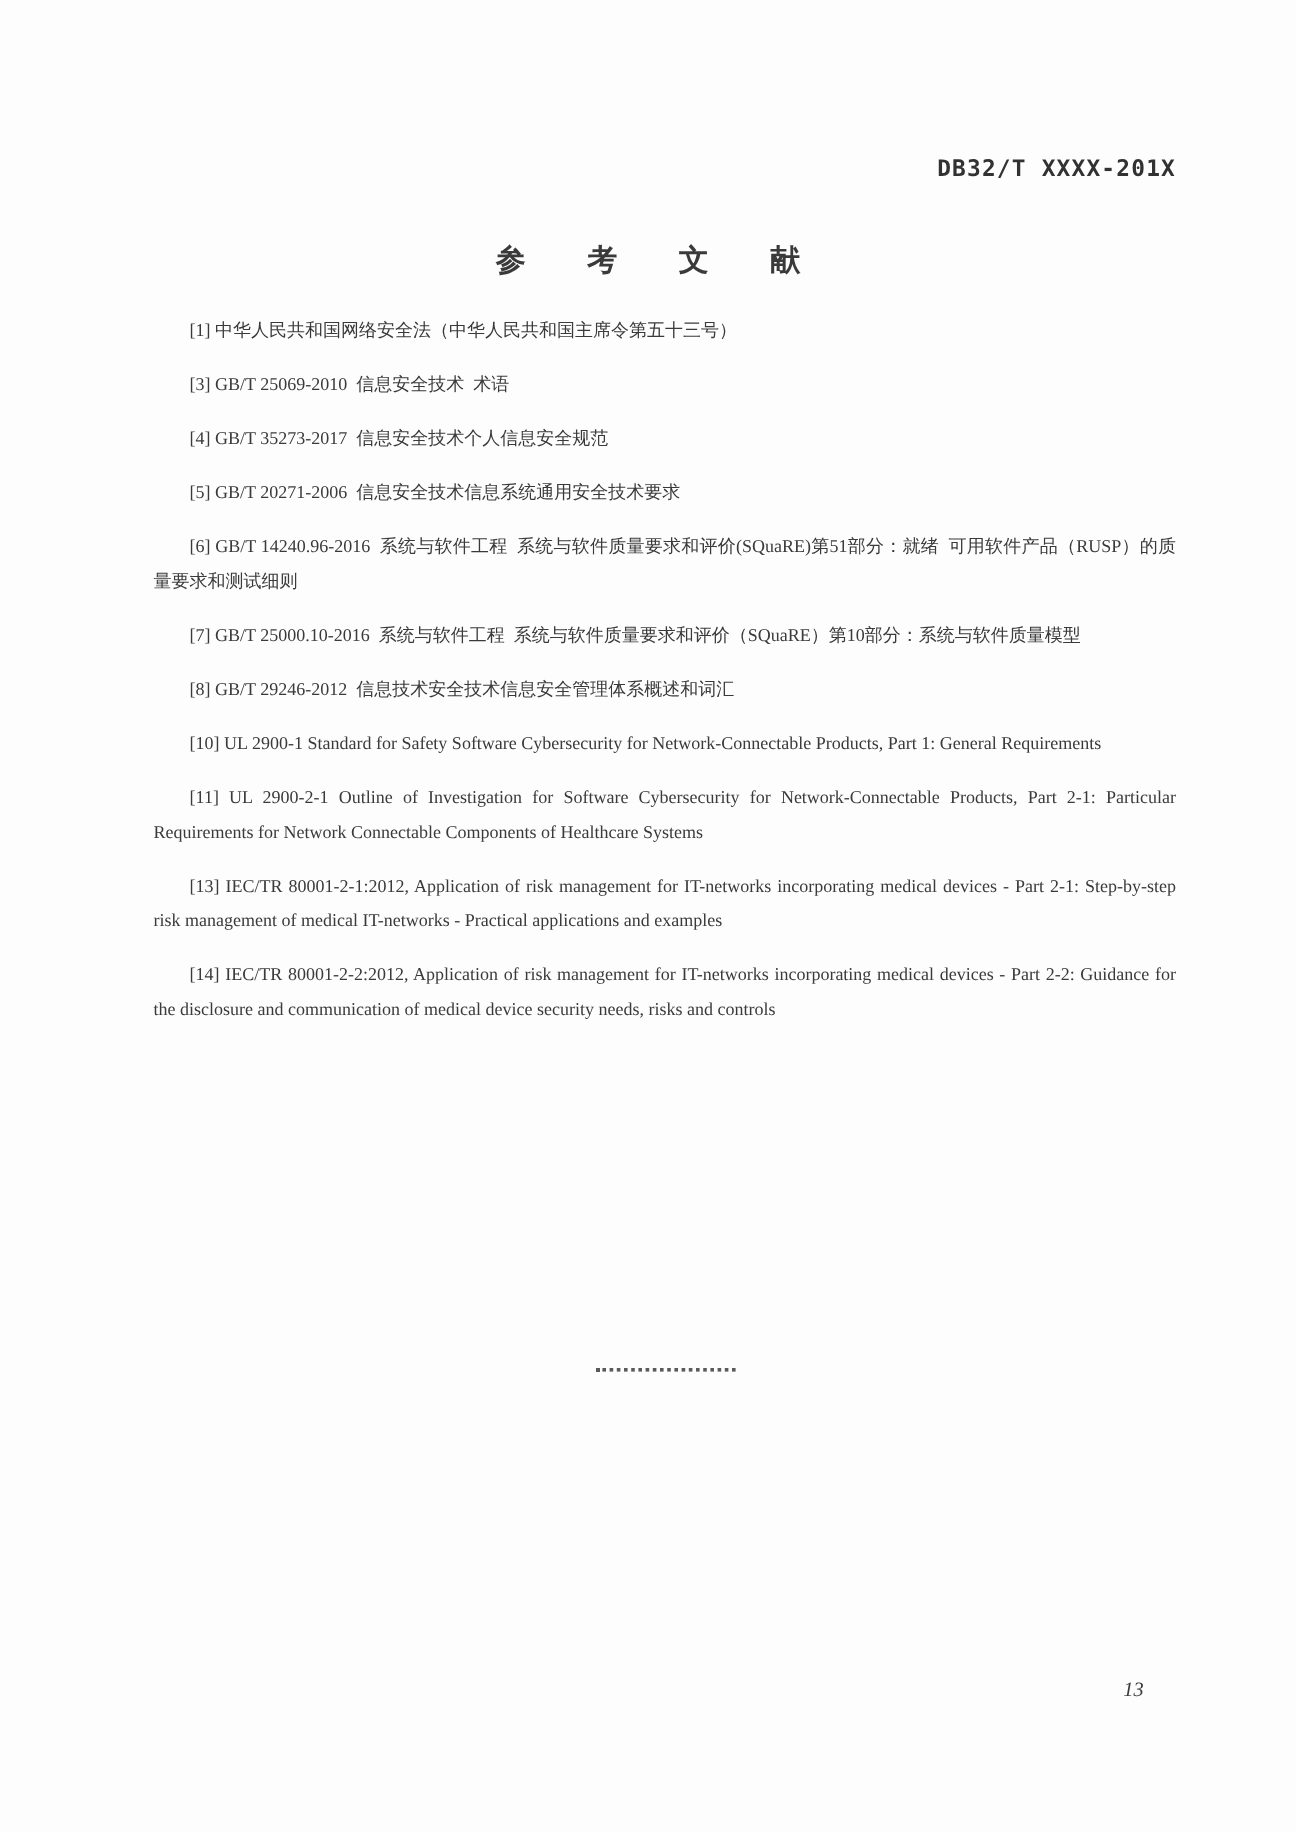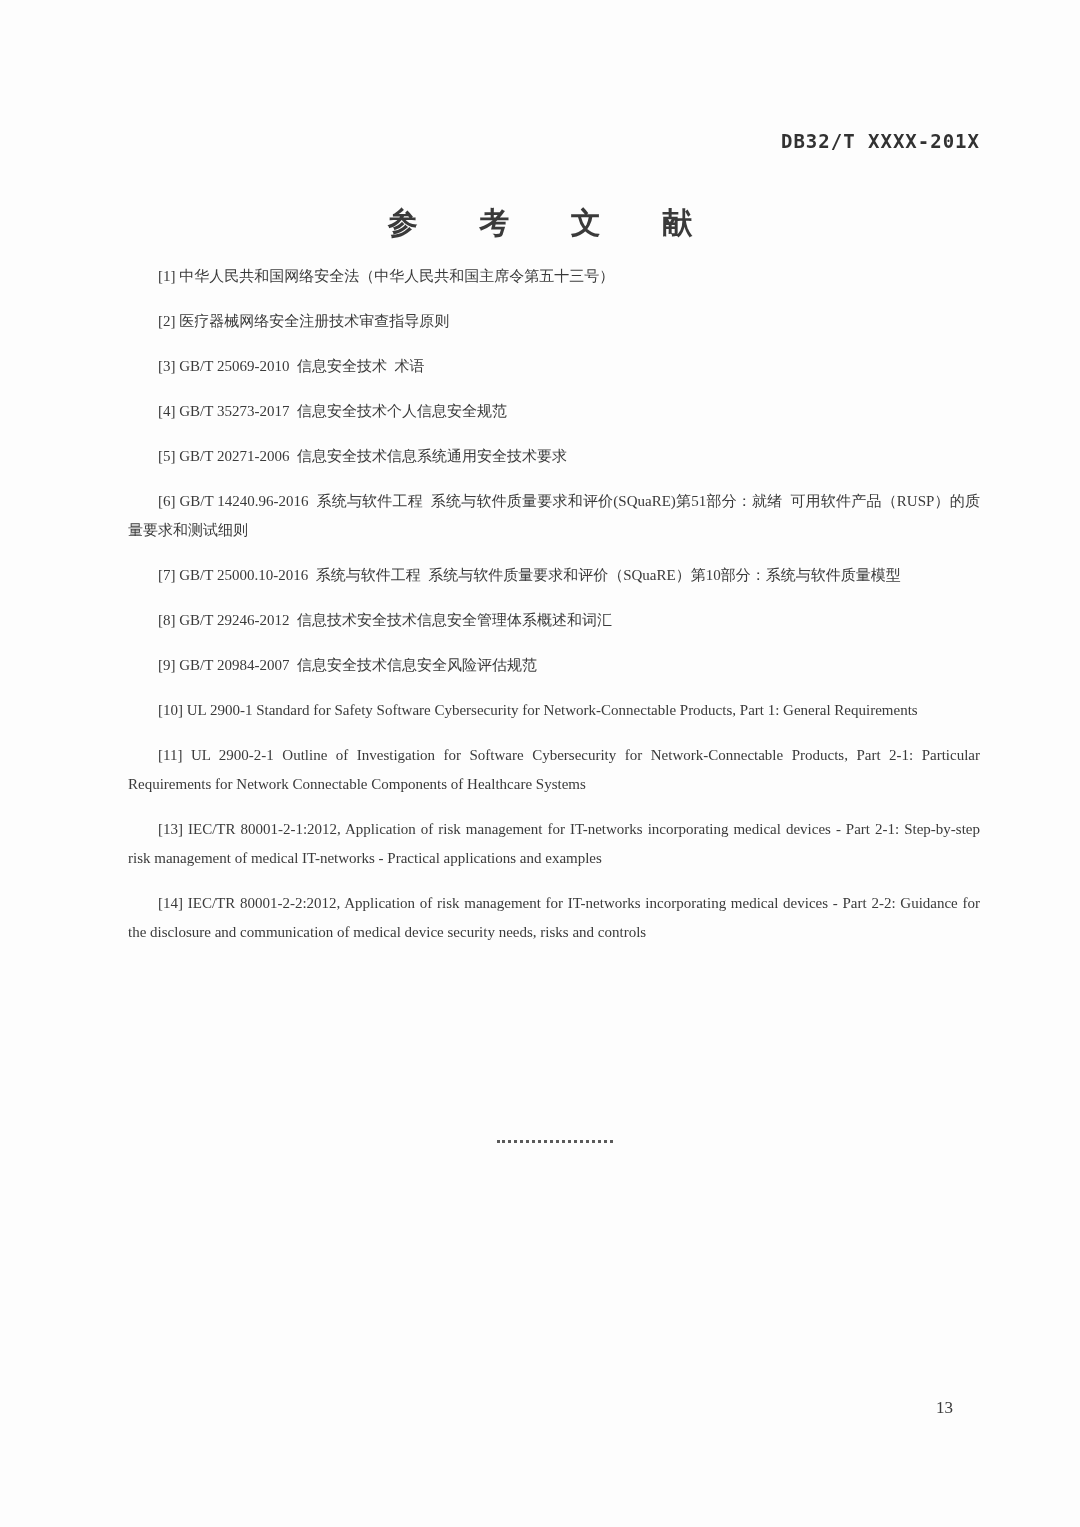--- a/index.html
+++ b/index.html
@@ -25,21 +25,21 @@
     font-size: 19px;
     letter-spacing: 1px;
     color: #323232;
   }
   .doc-title {
     position: absolute;
     top: 183px;
     left: 0;
     right: 0;
     text-align: center;
-    font-size: 30px;
+    font-size: 25px;
     font-weight: bold;
     letter-spacing: 0.9em;
     text-indent: 0.9em; 
     color: #3a3a3a;
   }
   .refs {
     position: absolute;
     top: 262px;
     left: 128px;
     width: 852px;
@@ -60,41 +60,40 @@
     width: 116px;
     height: 0;
     border-bottom: 3px dotted #5a5a5a;
   }
   .page-number {
     position: absolute;
     top: 1398px;
     left: 936px;
     font-size: 17px;
     color: #3a3a3a;
+    font-style: italic;
   }
 </style>
 </head>
 <body>
 
 <div class="page">
 
   <div class="header-code">DB32/T XXXX-201X</div>
 
   <h1 class="doc-title">参 考 文 献</h1>
 
   <div class="refs">
     <p class="ref">[1] 中华人民共和国网络安全法（中华人民共和国主席令第五十三号）</p>
-    <p class="ref">[2] 医疗器械网络安全注册技术审查指导原则</p>
     <p class="ref">[3] GB/T 25069-2010  信息安全技术  术语</p>
     <p class="ref">[4] GB/T 35273-2017  信息安全技术个人信息安全规范</p>
     <p class="ref">[5] GB/T 20271-2006  信息安全技术信息系统通用安全技术要求</p>
     <p class="ref">[6] GB/T 14240.96-2016  系统与软件工程  系统与软件质量要求和评价(SQuaRE)第51部分：就绪  可用软件产品（RUSP）的质量要求和测试细则</p>
     <p class="ref">[7] GB/T 25000.10-2016  系统与软件工程  系统与软件质量要求和评价（SQuaRE）第10部分：系统与软件质量模型</p>
     <p class="ref">[8] GB/T 29246-2012  信息技术安全技术信息安全管理体系概述和词汇</p>
-    <p class="ref">[9] GB/T 20984-2007  信息安全技术信息安全风险评估规范</p>
     <p class="ref">[10] UL 2900-1 Standard for Safety Software Cybersecurity for Network-Connectable Products, Part 1: General Requirements</p>
     <p class="ref">[11] UL 2900-2-1 Outline of Investigation for Software Cybersecurity for Network-Connectable Products, Part 2-1: Particular Requirements for Network Connectable Components of Healthcare Systems</p>
     <p class="ref">[13] IEC/TR 80001-2-1:2012, Application of risk management for IT-networks incorporating medical devices - Part 2-1: Step-by-step risk management of medical IT-networks - Practical applications and examples</p>
     <p class="ref">[14] IEC/TR 80001-2-2:2012, Application of risk management for IT-networks incorporating medical devices - Part 2-2: Guidance for the disclosure and communication of medical device security needs, risks and controls</p>
   </div>
 
   <div class="end-separator"></div>
 
   <div class="page-number">13</div>
 

